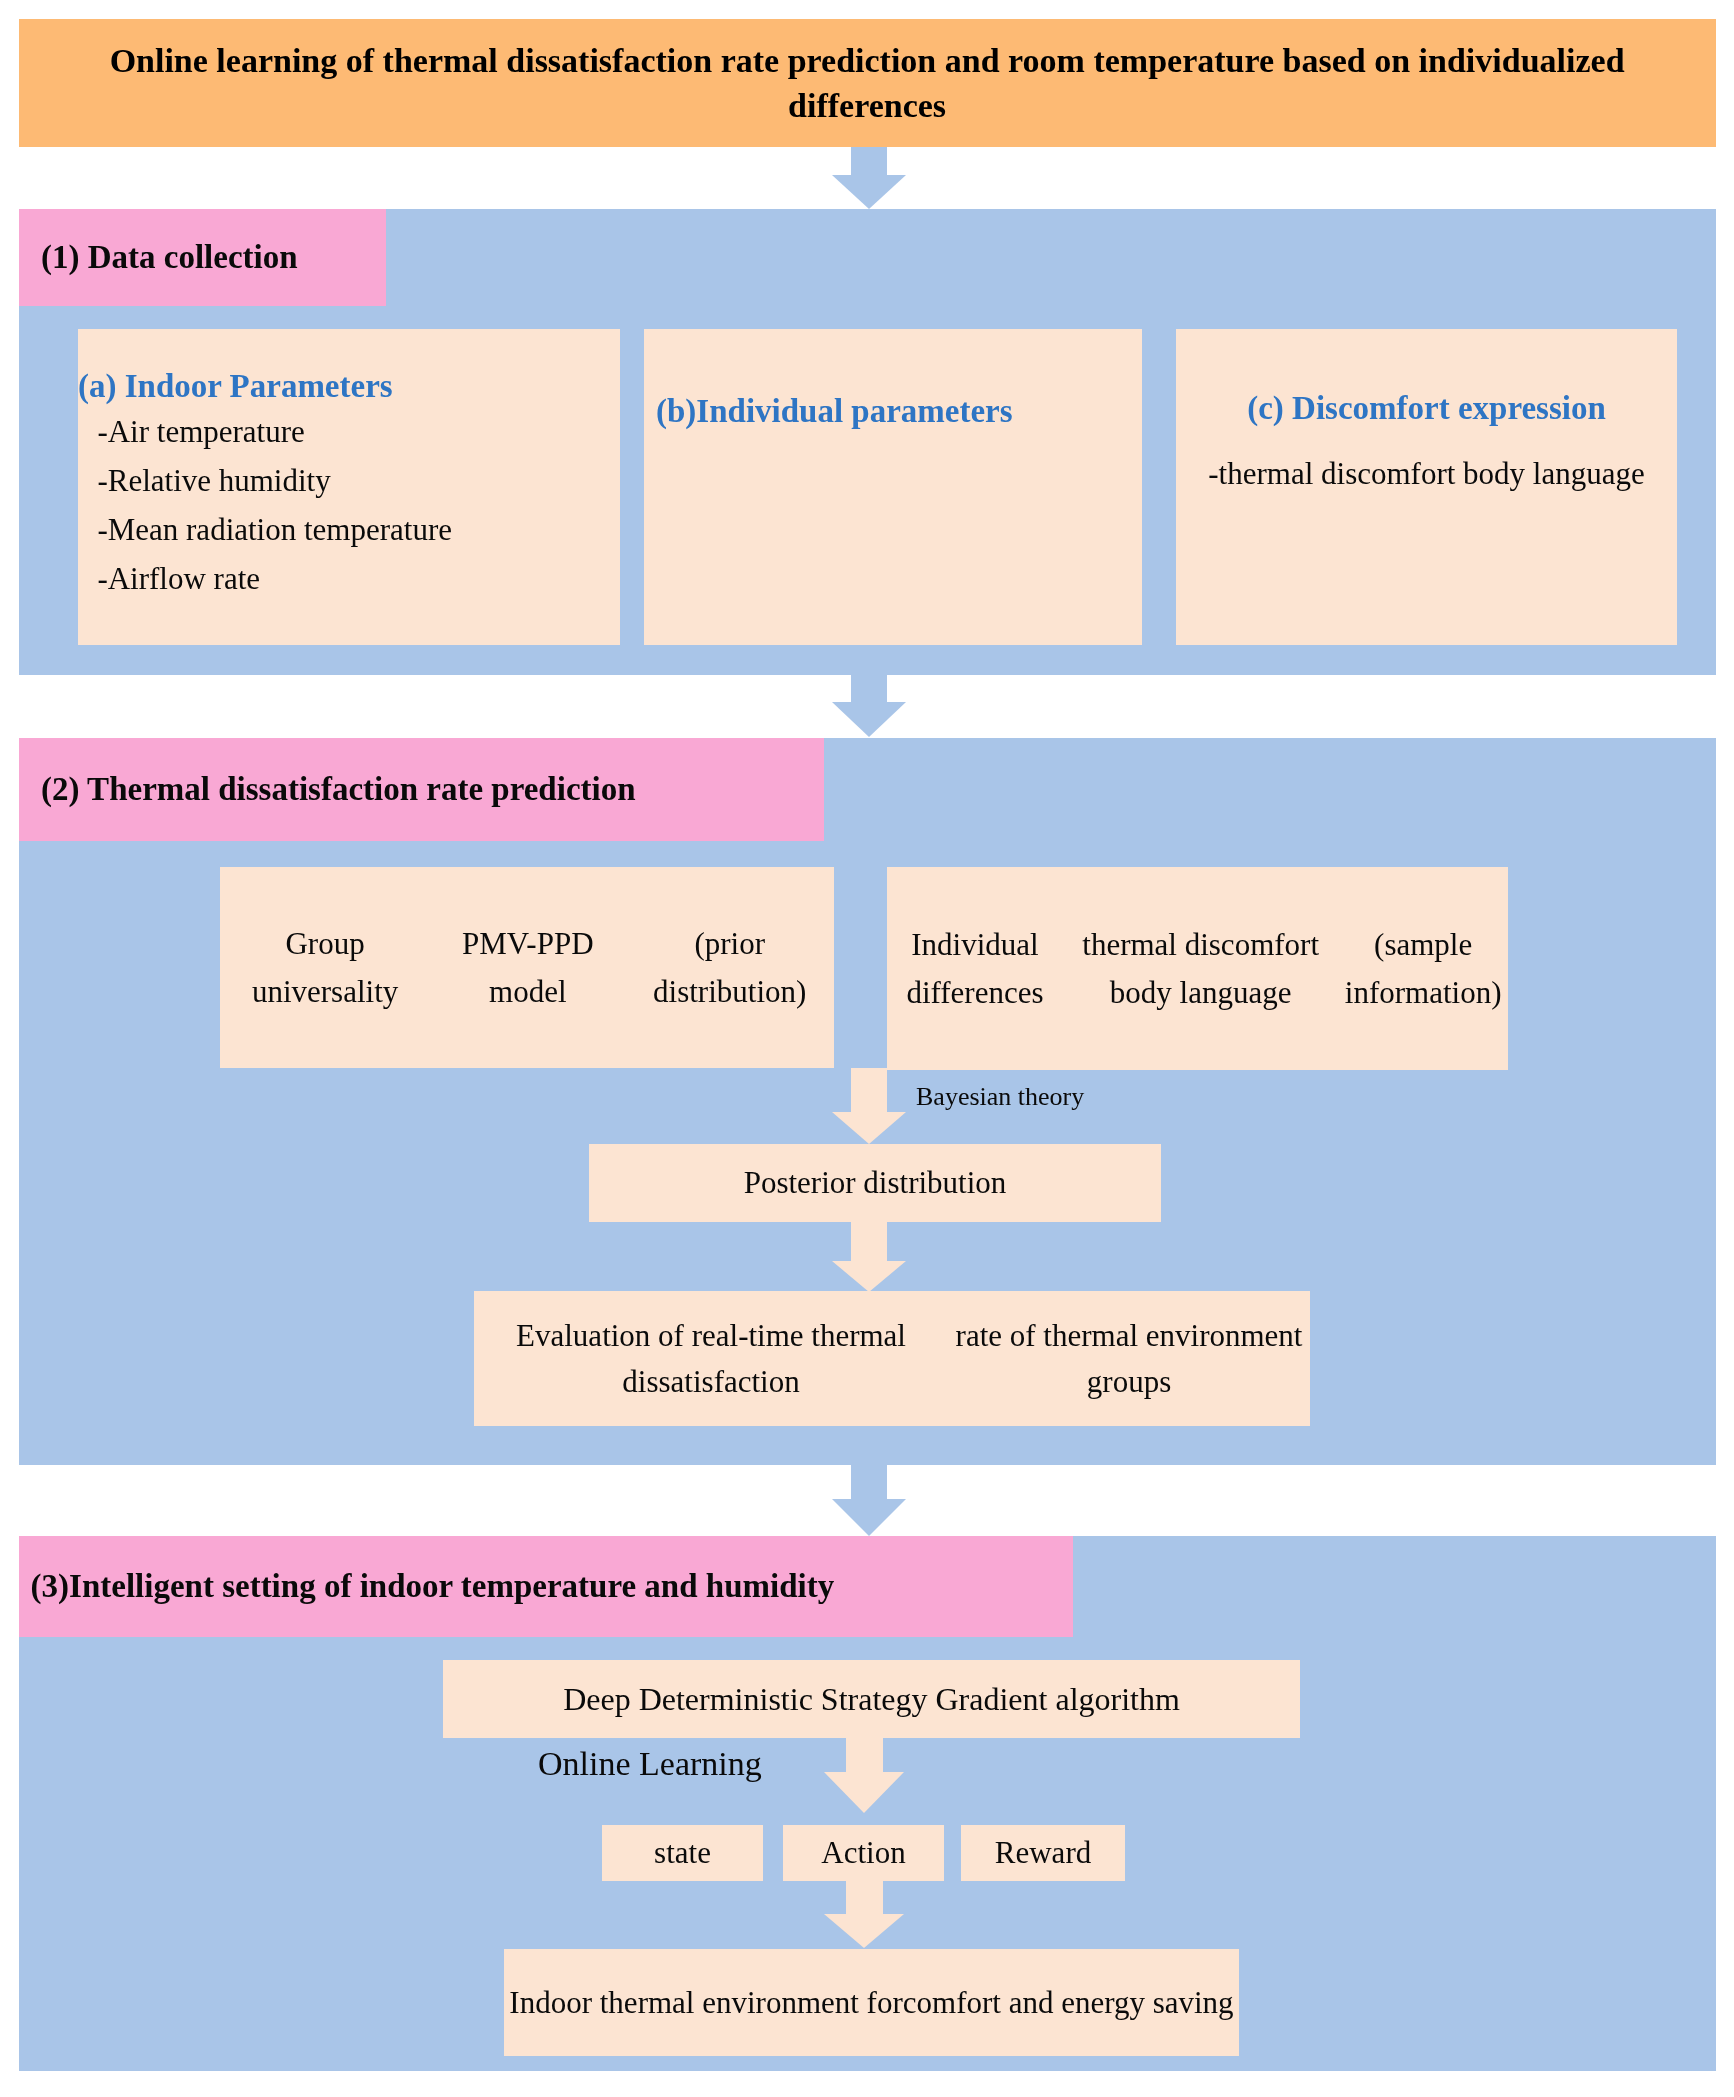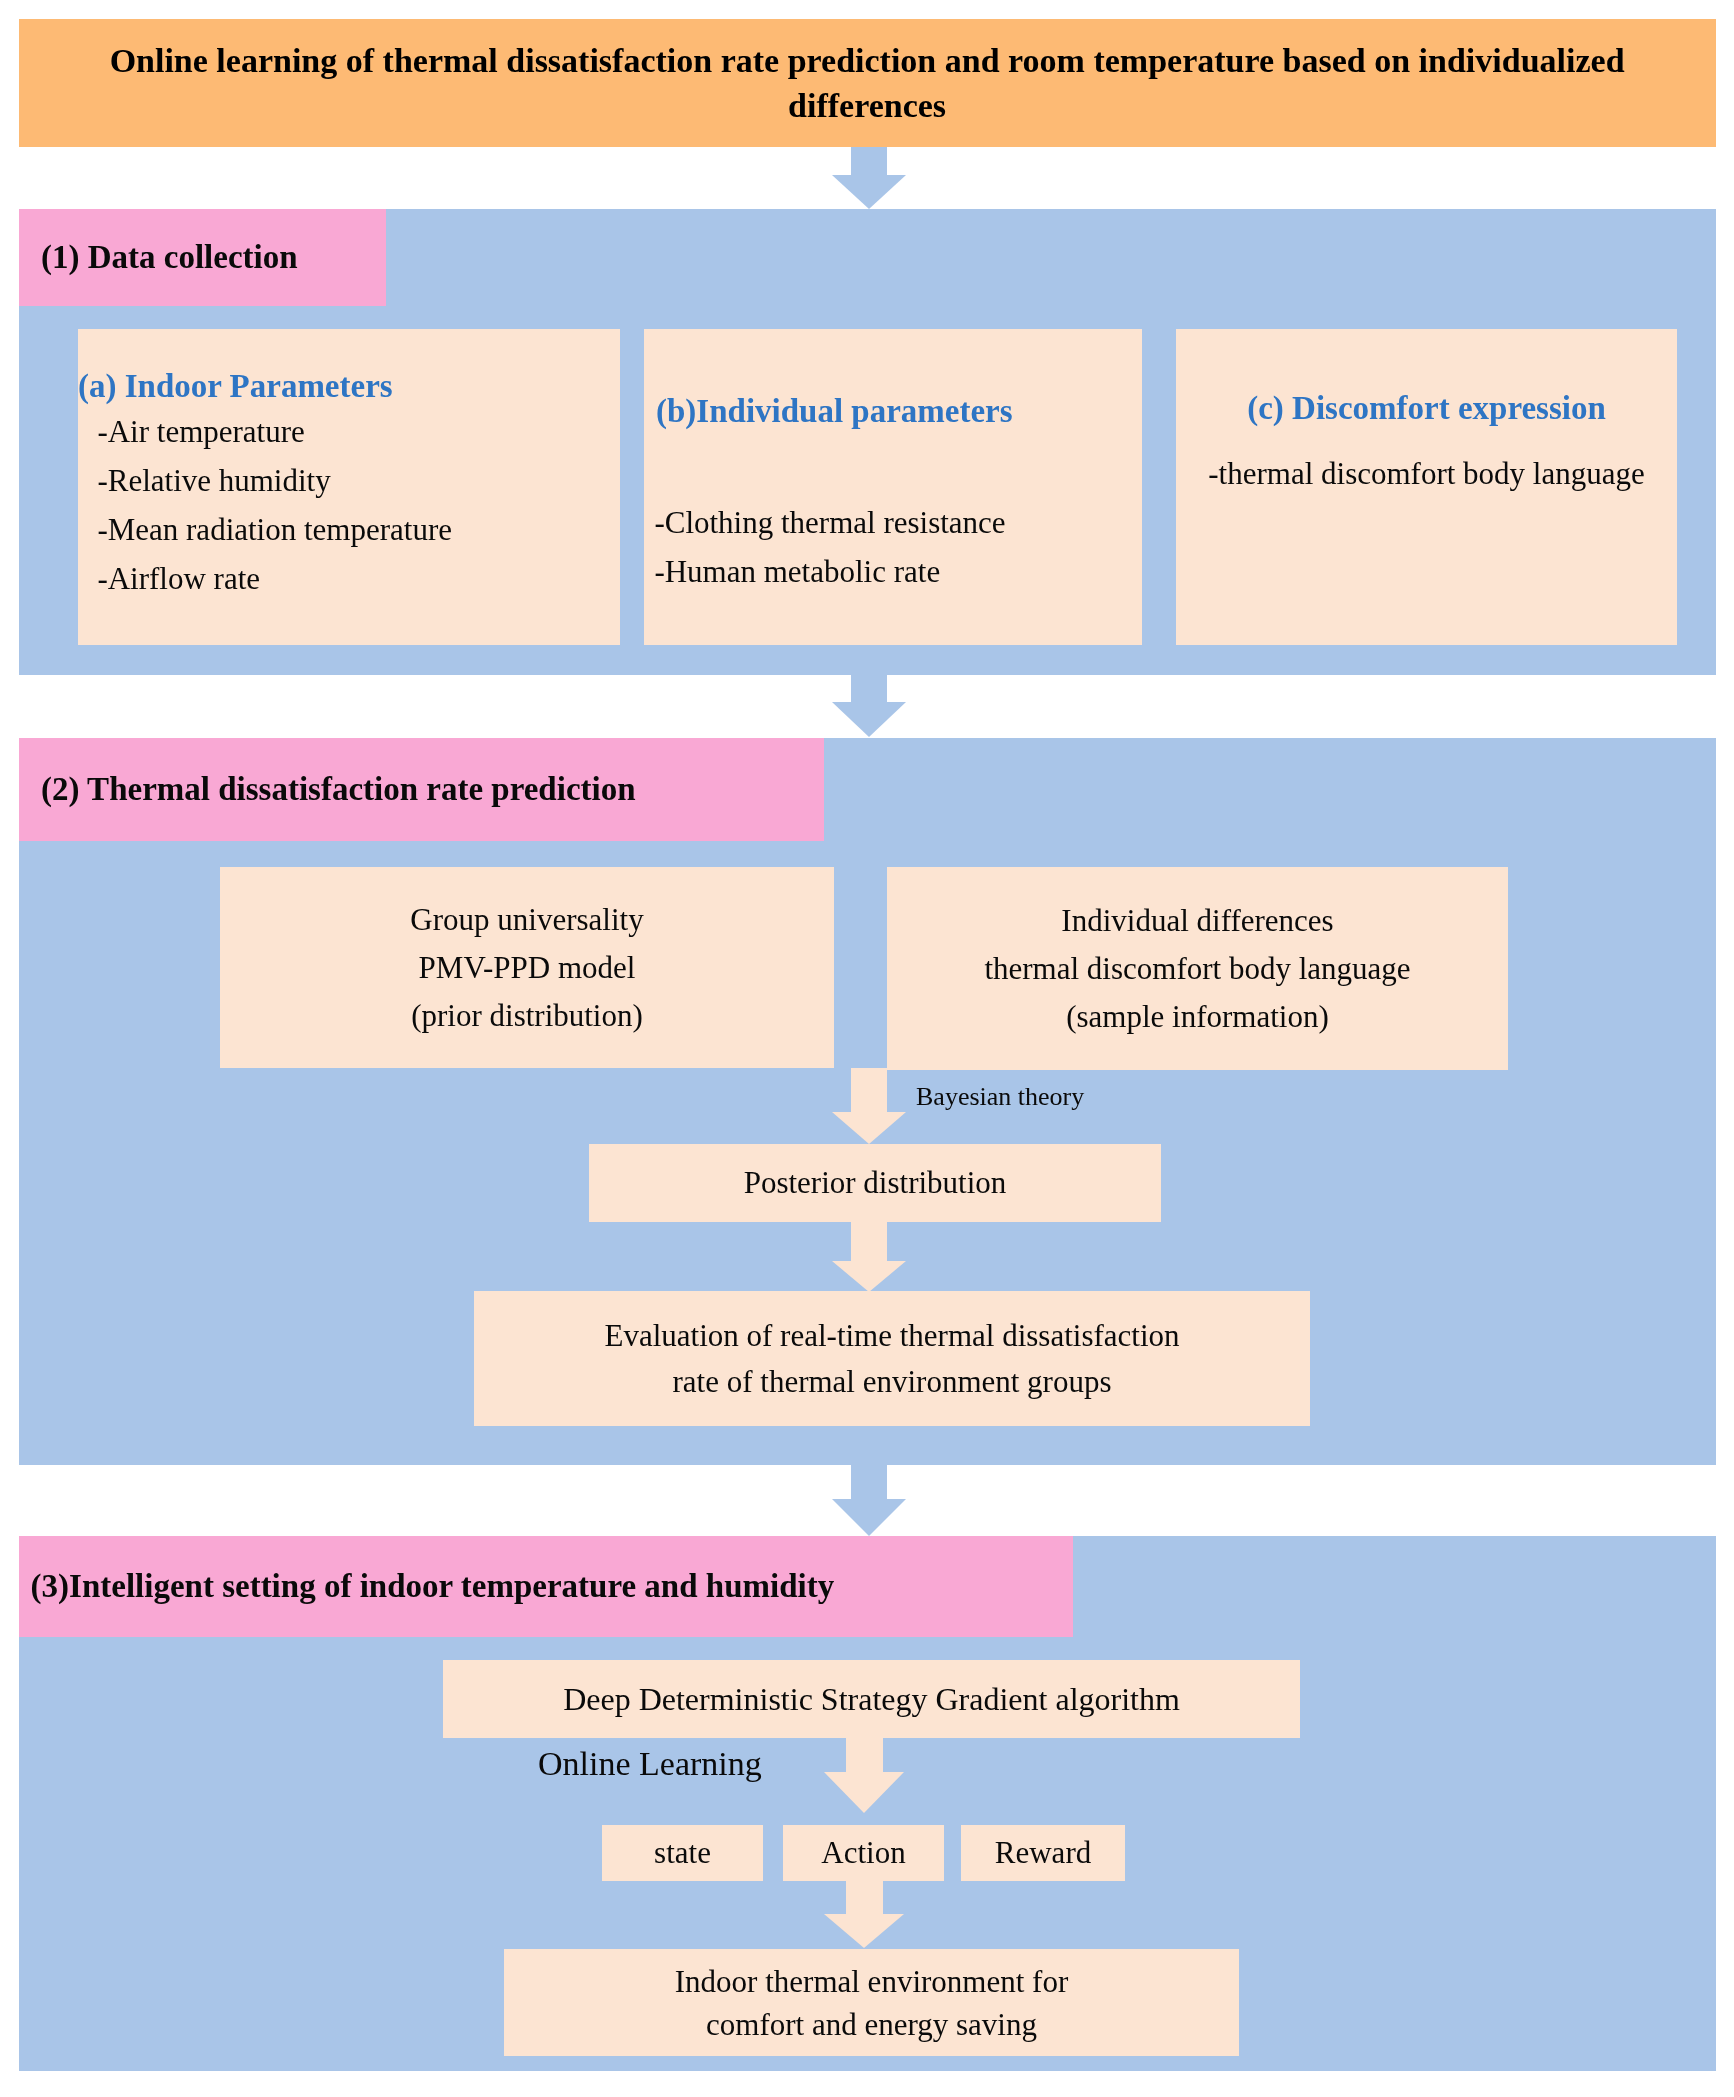--- a/index.html
+++ b/index.html
@@ -14,21 +14,21 @@
   .blue-band{background:#a9c5e8;}
   .label-box{
     background:#f9a8d4;
     display:flex;align-items:center;
     font-size:33px;font-weight:bold;color:#0a0a0a;
   }
   .peach-box{
     background:#fce4d2;
     font-size:31px;color:#0a0a0a;
   }
-  .center-flex{display:flex;flex-direction:column;align-items:center;justify-content:center;text-align:center;}
+  .center-flex{display:flex;align-items:center;justify-content:center;text-align:center;}
   .box-heading{color:#2e75c4;font-weight:bold;font-size:33px;line-height:42px;}
   .param-item{font-size:31px;line-height:49px;}
   .title-bar{
     background:#fdba74;
     display:flex;align-items:center;justify-content:center;text-align:center;
     font-size:34px;font-weight:bold;line-height:45px;
   }
   .title-bar .title-text{max-width:1535px;}
   .free-label{font-size:26px;color:#0a0a0a;white-space:nowrap;}
   
@@ -66,24 +66,20 @@
     <div style="padding-left:19.4px;">
       <div class="param-item">-Air temperature</div>
       <div class="param-item">-Relative humidity</div>
       <div class="param-item">-Mean radiation temperature</div>
       <div class="param-item">-Airflow rate</div>
     </div>
   </div>
 
   <div class="abs peach-box" style="left:644px;top:329px;width:498px;height:316px;padding-top:61px;">
     <div class="box-heading" style="padding-left:12px;margin-bottom:66px;">(b)Individual parameters</div>
-    <div style="padding-left:10.4px;">
-      <div class="param-item">-Clothing thermal resistance</div>
-      <div class="param-item">-Human metabolic rate</div>
-    </div>
   </div>
 
   <div class="abs peach-box" style="left:1176px;top:329px;width:501px;height:316px;padding-top:58px;text-align:center;">
     <div class="box-heading">(c) Discomfort expression</div>
     <div class="param-item" style="margin-top:22px;line-height:46px;padding:0 31px;">-thermal discomfort body language</div>
   </div>
 
   <div class="arrow blue" style="left:832px;top:674px;">
     <div class="stem" style="width:36px;height:28px;"></div>
     <div class="head" style="border-left-width:37px;border-right-width:37px;border-top-width:35px;"></div>

